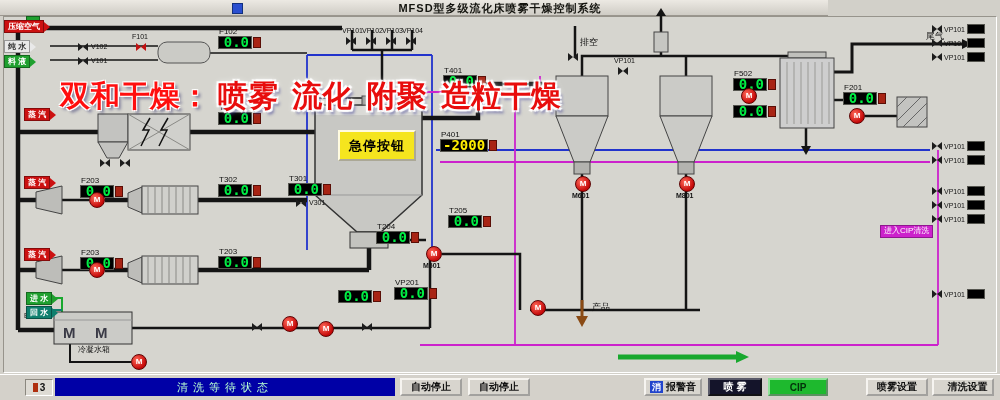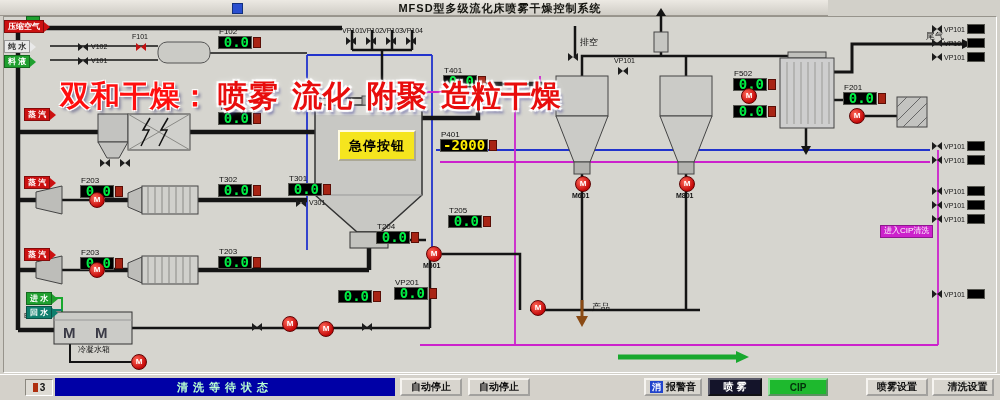--- a/index.html
+++ b/index.html
@@ -59,21 +59,21 @@
           text-shadow:-2px -2px 1px #fff,2px -2px 1px #fff,-2px 2px 1px #fff,2px 2px 1px #fff,0 0 7px #fff,3px 4px 3px rgba(10,10,120,.5);}
   
   .mini-ind{position:absolute;z-index:5;border:1px solid rgba(0,0,0,.4);}
   
   .sbar{position:absolute;left:0;top:374px;width:1000px;height:26px;background:#d4d1ca;border-top:1px solid #fff;}
   .counter{position:absolute;left:25px;top:4px;width:26px;height:15px;background:#dedbd4;
            border:1px solid #8b887f;border-right-color:#fff;border-bottom-color:#fff;
            font-size:10px;font-weight:bold;color:#111;display:flex;align-items:center;justify-content:center;gap:2px;}
   .cicon{width:5px;height:9px;background:#b03010;display:inline-block;}
   .status{position:absolute;left:55px;top:3px;width:340px;height:18px;background:#0000a6;color:#b8ffd2;
-          font-size:11px;font-weight:bold;text-align:center;line-height:18px;letter-spacing:5px;}
+          font-size:11px;font-weight:normal;text-align:center;line-height:18px;letter-spacing:5px;}
   .btn{position:absolute;top:3px;height:18px;background:#d8d5ce;border:2px outset #f6f4f0;
        font-size:10px;font-weight:bold;color:#111;display:flex;align-items:center;justify-content:center;
        padding:0 3px;cursor:pointer;box-sizing:border-box;white-space:nowrap;}
   .btn-a{left:400px;width:62px;}  .btn-b{left:468px;width:62px;}
   .btn-c{left:644px;width:58px;}
   .btn-d{left:708px;width:54px;background:#14142a;color:#fff;border-color:#5a5a6a;}
   .btn-e{left:768px;width:60px;background:#1eb92e;color:#03330a;border-color:#8fe598;}
   .btn-f{left:866px;width:62px;}  .btn-g{left:932px;width:62px;padding-left:12px;}
   .chip{background:#2244cc;color:#fff;padding:0 2px;margin-right:3px;font-size:9px;line-height:12px;}
 </style>

